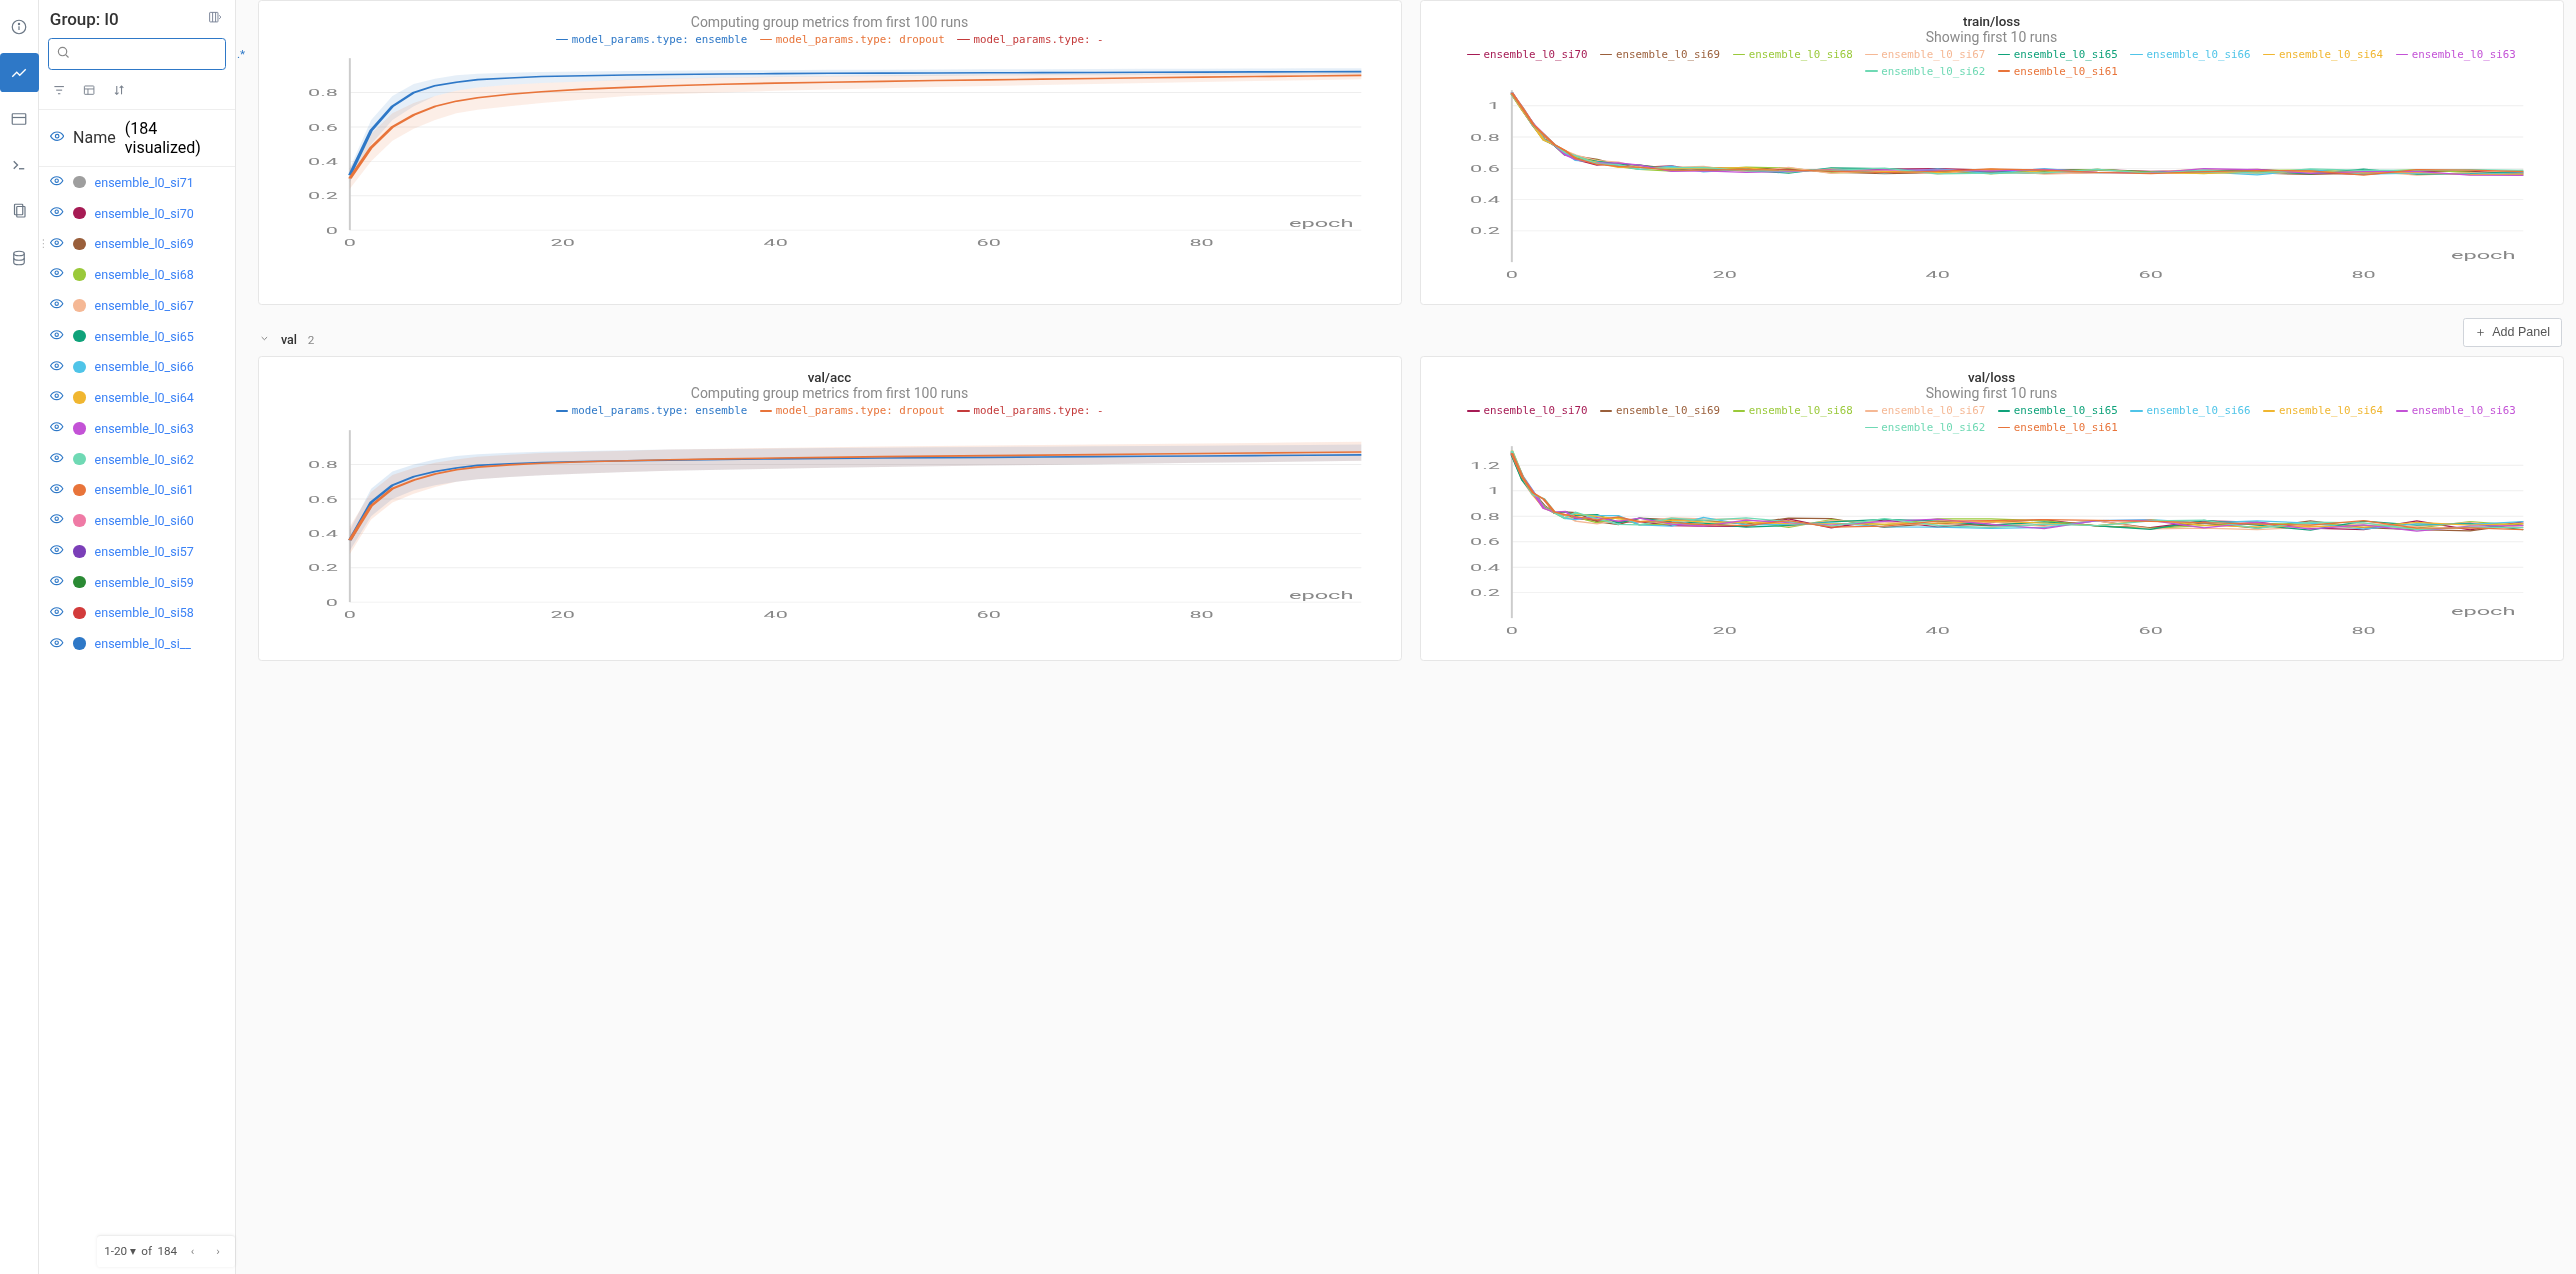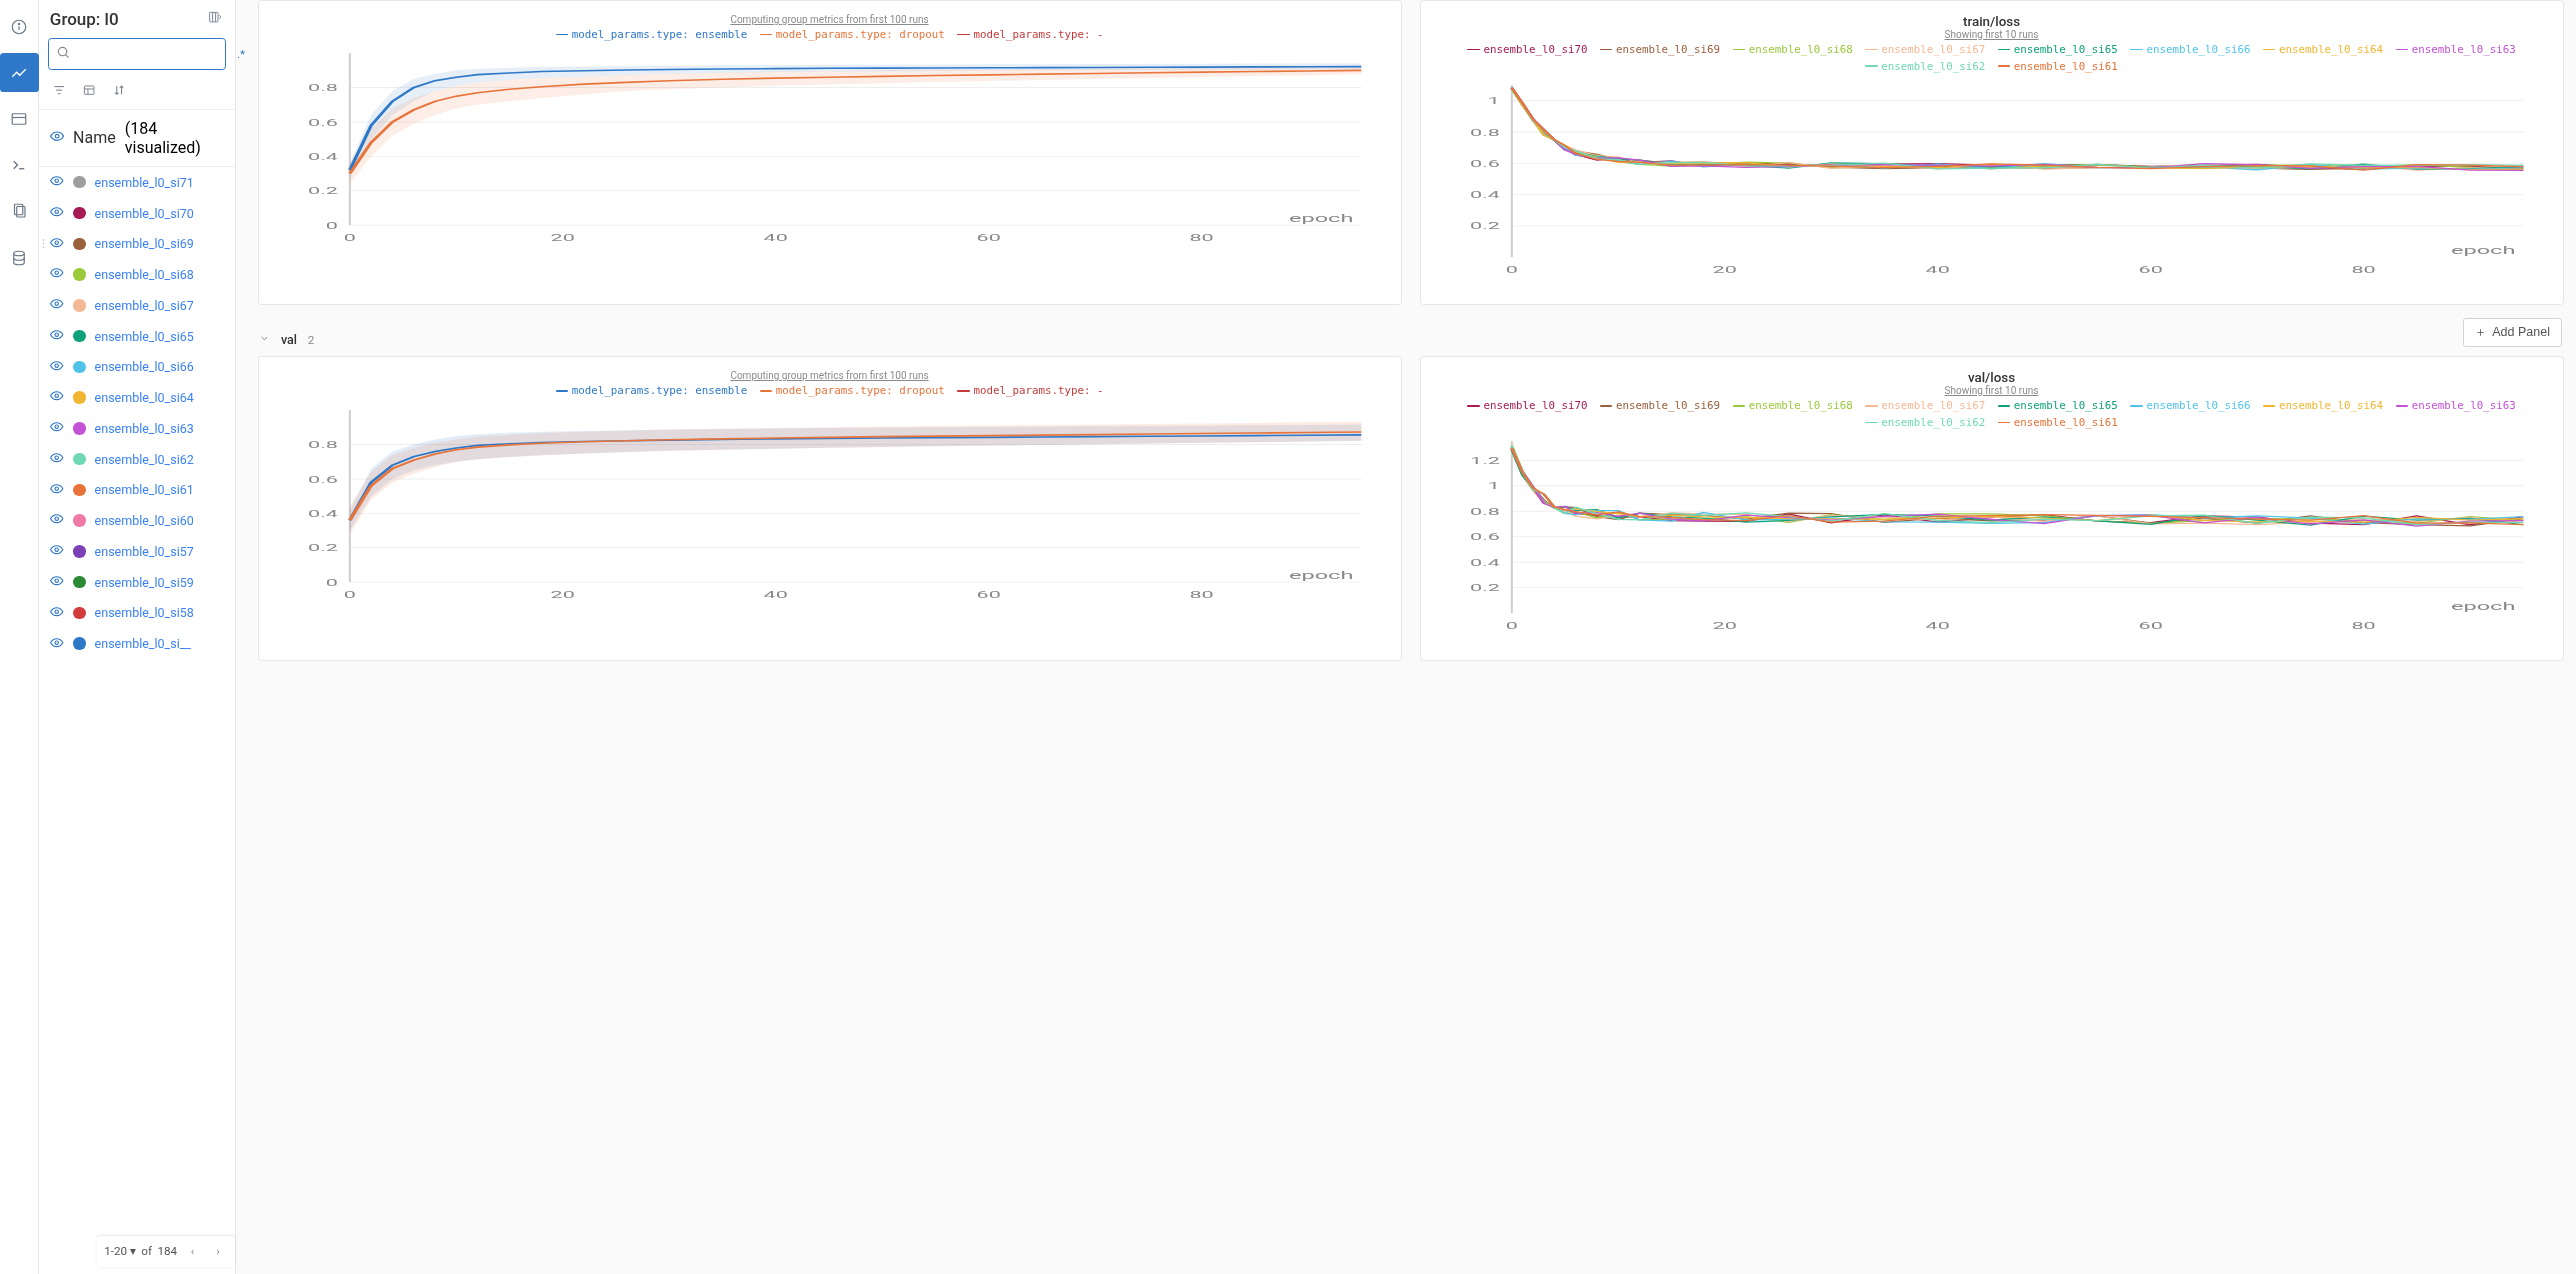--- a/index.html
+++ b/index.html
@@ -46,21 +46,21 @@
   .section-bar { display: flex; align-items: flex-end; gap: 10.8px; padding: 12.5px 1.8px 9px 1.8px; }
   .section-bar .caret { color: #777; cursor: pointer; }
   .section-bar .sec-title { font-weight: 500; color: #333; }
   .section-bar .sec-count { color: #888; font-size: 11.7px; }
   .section-bar .spacer { flex: 1; }
   .add-btn { border: 0.9px solid #d0d4da; background: #fff; color: #555; padding: 5.4px 10.8px; border-radius: 2.7px; font-size: 12.5px; cursor: pointer; display: inline-flex; align-items: center; gap: 5.4px; }
 
   .grid { display: grid; grid-template-columns: 1fr 1fr; gap: 18px; }
   .panel { background: #fff; border: 0.9px solid #e6e6e6; border-radius: 3.6px; padding: 12.5px 20px 9px 20px; min-height: 305px; }
   .chart-title { text-align: center; font-size: 13.4px; font-weight: 500; color: #333; }
-  .chart-sub { text-align: center; font-size: 10px; color: #8a8a8a; margin-bottom: 3.6px; text-decoration: underline; }
+  .chart-sub { text-align: center; font-size: 14px; color: #8a8a8a; margin-bottom: 3.6px; }
   .legend { display: flex; flex-wrap: wrap; justify-content: center; gap: 3.6px 12.5px; font-family: "SFMono-Regular", Consolas, monospace; font-size: 10.8px; margin-bottom: 5.4px; }
   .leg-item { display: inline-flex; align-items: center; gap: 3.6px; white-space: nowrap; }
   .leg-swatch { width: 12.5px; height: 1.8px; border-radius: 0.9px; }
   svg.chart { width: 100%; height: 206px; }
   .axis-tick { font-size: 11px; fill: #888; }
   .axis-label { font-size: 12px; fill: #888; }
   .grid-line { stroke: #eee; stroke-width: 1; }
   .axis-line { stroke: #ccc; stroke-width: 1; }
 </style>
 </head>
@@ -474,21 +474,21 @@
     <span class="sec-title">val</span>
     <span class="sec-count">2</span>
     <span class="spacer"></span>
     <button class="add-btn">
       <span>＋</span>
       <span>Add Panel</span>
     </button>
   </div>
 
   <div class="grid">
-    <div class="panel" id="panel-2"><div class="chart-sub">Computing group metrics from first 100 runs</div><div class="legend">
+    <div class="panel" id="panel-2"><div class="chart-title">val/acc</div><div class="chart-sub">Computing group metrics from first 100 runs</div><div class="legend">
           <span class="leg-item">
             <span class="leg-swatch" style="background:#2e78c7"></span>
             <span style="color:#2e78c7">model_params.type: ensemble</span>
           </span>
           <span class="leg-item">
             <span class="leg-swatch" style="background:#e8743a"></span>
             <span style="color:#e8743a">model_params.type: dropout</span>
           </span>
           <span class="leg-item">
             <span class="leg-swatch" style="background:#c43b3b"></span>

